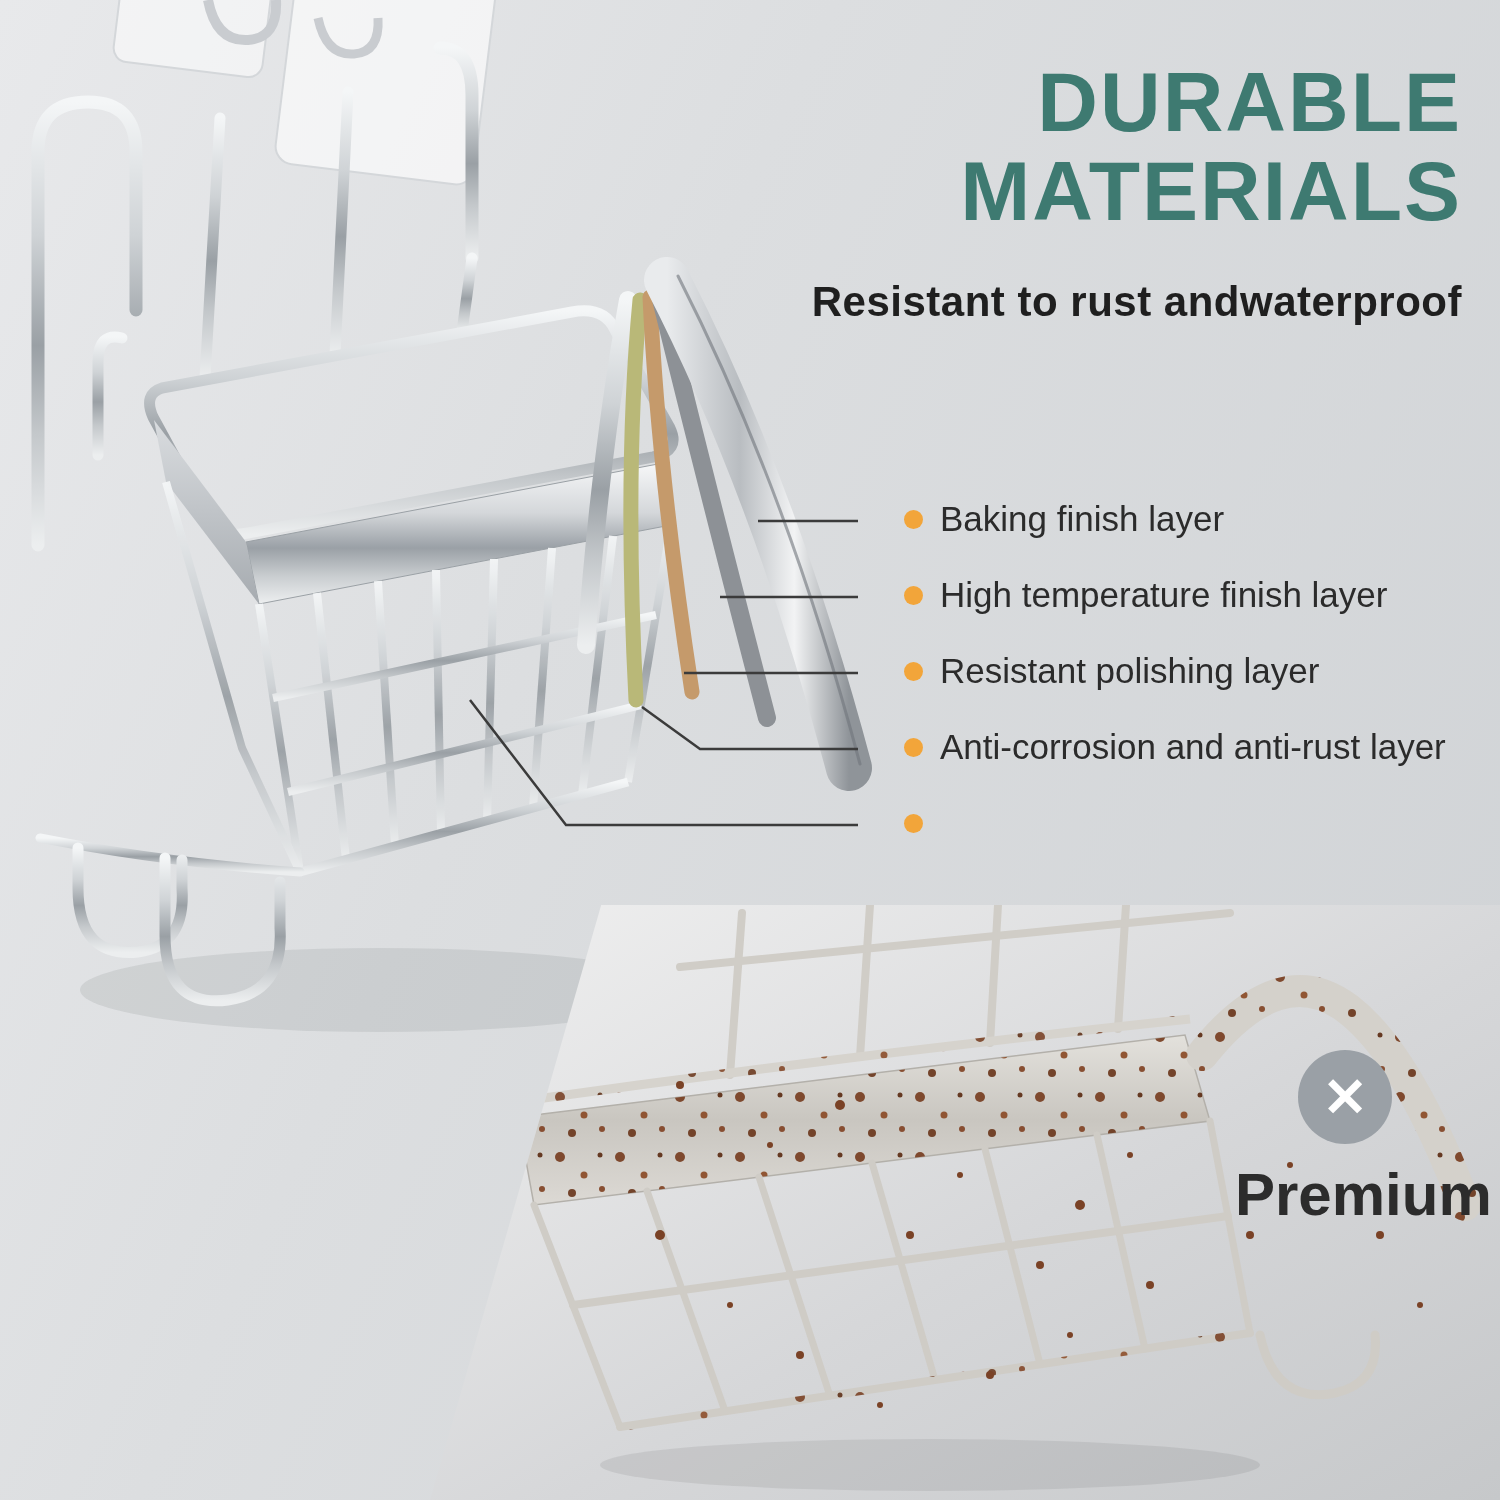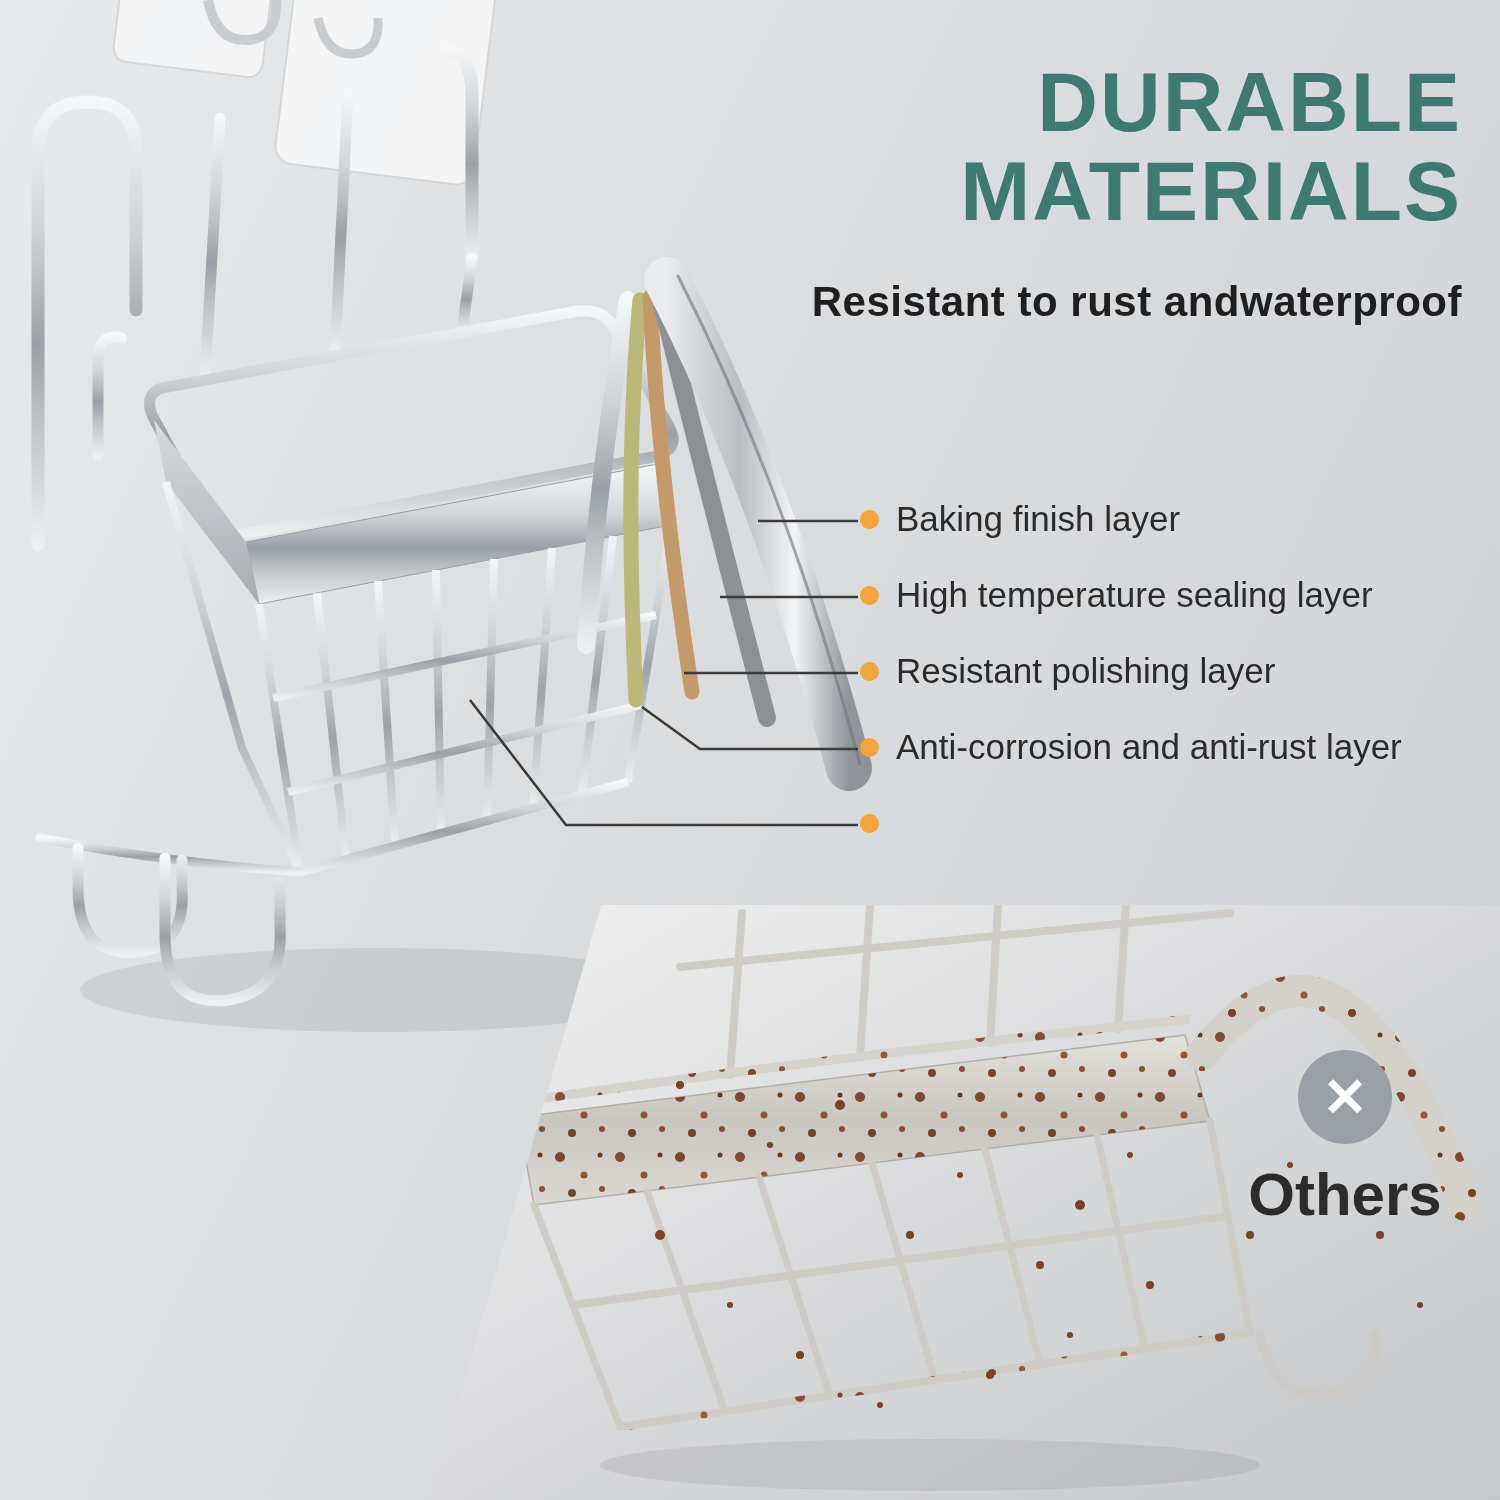--- a/index.html
+++ b/index.html
@@ -10,21 +10,21 @@
   }
   .art{position:absolute;left:0;top:0;}
   .title{
     position:absolute;top:58px;right:38px;text-align:right;
     color:#3e7a71;font-weight:bold;font-size:84px;line-height:1.06;letter-spacing:2px;
   }
   .subtitle{
     position:absolute;top:278px;right:38px;text-align:right;
     font-size:42px;font-weight:bold;color:#1f1f1f;letter-spacing:.5px;
   }
-  .layer-list{position:absolute;left:860px;top:497px;list-style:none;margin:0;padding:0;}
+  .layer-list{position:absolute;left:904px;top:497px;list-style:none;margin:0;padding:0;}
   .layer-list li{display:flex;align-items:center;height:44px;margin-bottom:32px;}
   .dot{width:19px;height:19px;border-radius:50%;background:#f2a53a;margin-right:17px;flex:none;}
   .layer-label{font-size:35px;color:#2b2b2b;white-space:nowrap;}
   .inset{
     position:absolute;left:430px;top:905px;width:1070px;height:595px;
     clip-path:polygon(16% 0,100% 0,100% 100%,0 100%);
     background:linear-gradient(150deg,#f0f0f0 0%,#d6d7d9 55%,#c6c8ca 100%);
   }
   .others{position:absolute;left:1235px;top:1050px;width:220px;text-align:center;}
   .others-circle{
@@ -137,21 +137,21 @@
   </div>
   <div class="subtitle">Resistant to rust andwaterproof</div>
 
   <ul class="layer-list">
     <li>
       <span class="dot"></span>
       <span class="layer-label">Baking finish layer</span>
     </li>
     <li>
       <span class="dot"></span>
-      <span class="layer-label">High temperature sealing layer</span>
+      <span class="layer-label">High temperature finish layer</span>
     </li>
     <li>
       <span class="dot"></span>
       <span class="layer-label">Resistant polishing layer</span>
     </li>
     <li>
       <span class="dot"></span>
       <span class="layer-label">Anti-corrosion and anti-rust layer</span>
     </li>
     <li>
@@ -229,16 +229,16 @@
         <circle cx="860" cy="260" r="3"></circle>
           <circle cx="900" cy="180" r="5"></circle>
         <circle cx="950" cy="330" r="4"></circle>
           <circle cx="990" cy="400" r="3"></circle>
       </g>
     </svg>
   </div>
 
   <div class="others">
     <div class="others-circle">✕</div>
-    <div class="others-label">Others</div>
+    <div class="others-label">Premium</div>
   </div>
 
 </div>
 
 </body></html>

